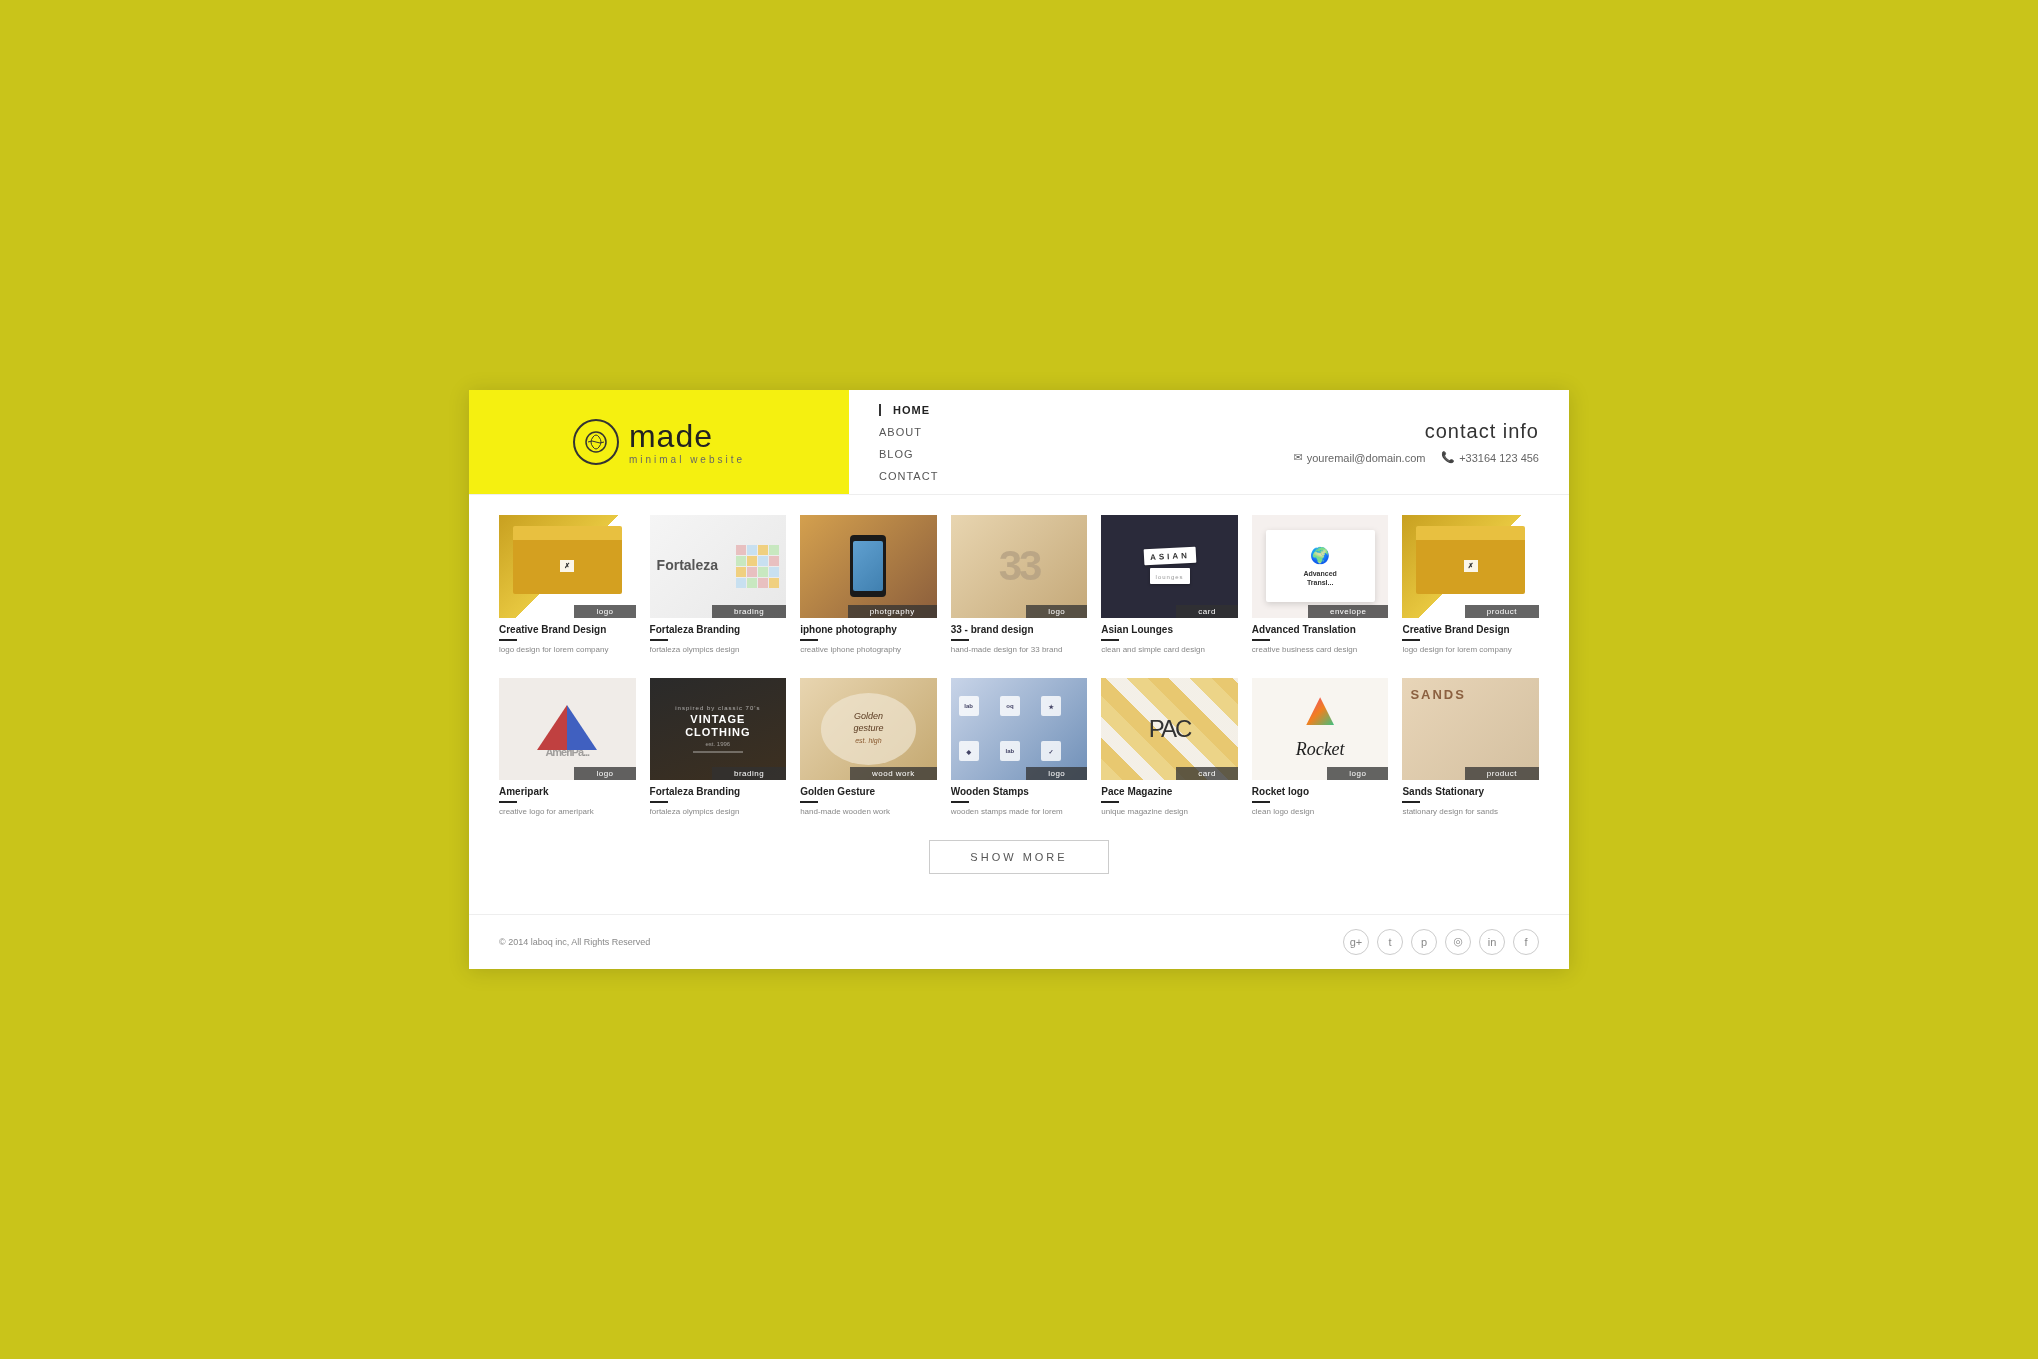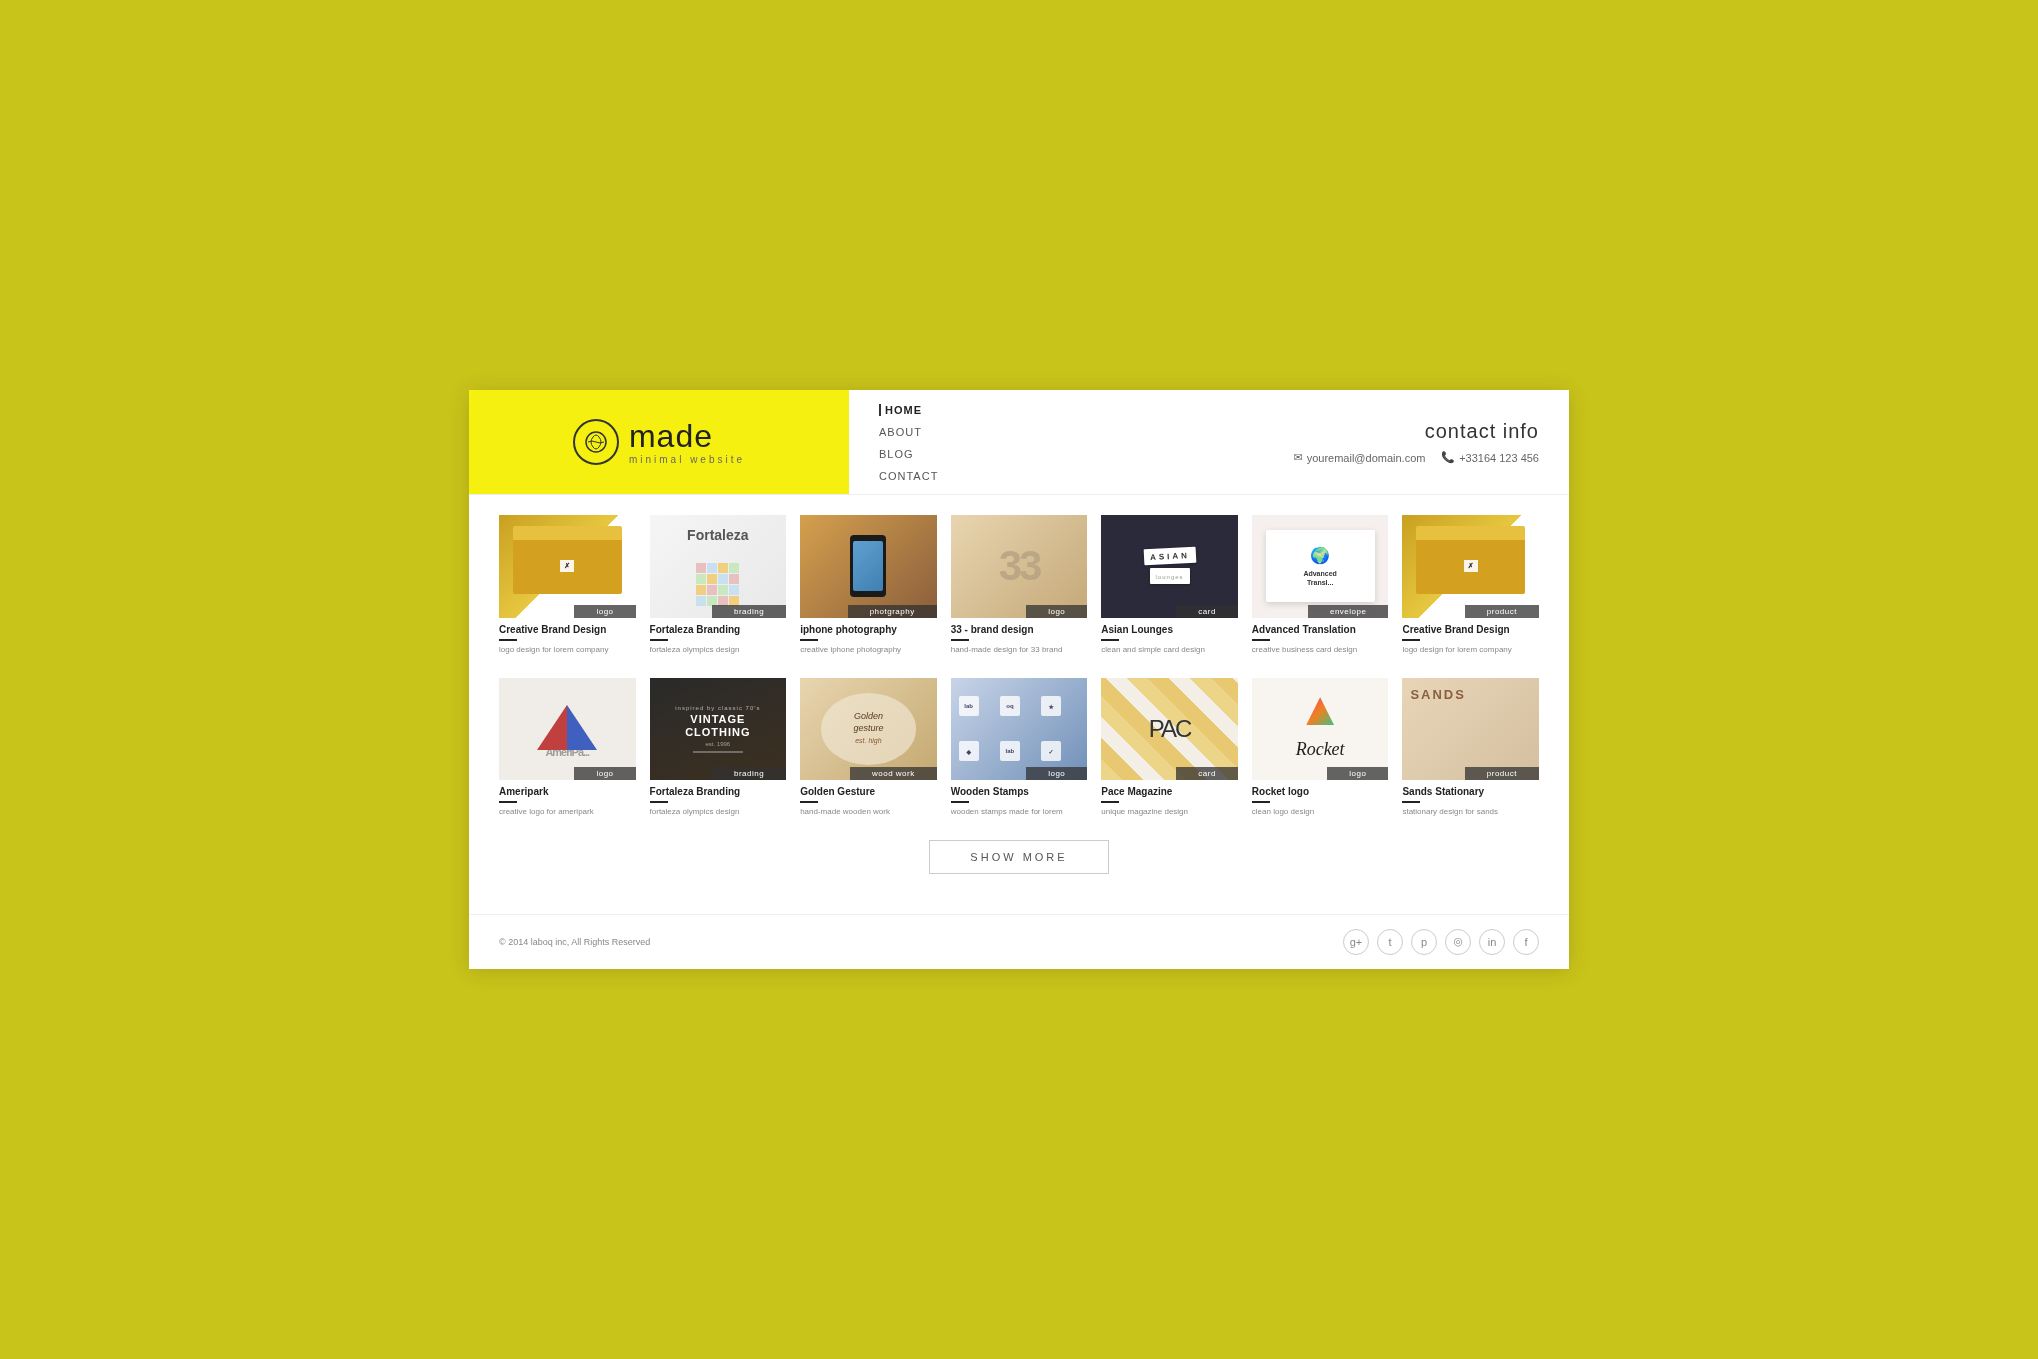--- a/index.html
+++ b/index.html
@@ -66,21 +66,21 @@
       padding: 10px 30px;
     }
     .nav-list { list-style: none; display: flex; flex-direction: column; gap: 4px; }
     .nav-list li a {
       text-decoration: none;
       color: #555;
       font-size: 11px;
       letter-spacing: 1px;
       text-transform: uppercase;
     }
-    .nav-list li.active a { color: #222; font-weight: bold; border-left: 2px solid #333; padding-left: 4px; }
+    .nav-list li.active a { color: #222; font-weight: bold; border-left: 2px solid #333; padding-left: 12px; }
     .header-contact-area {
       display: flex;
       flex-direction: column;
       justify-content: center;
       align-items: flex-end;
       padding: 10px 30px;
       min-width: 280px;
     }
     .contact-title {
       font-size: 20px;
@@ -320,21 +320,21 @@
         <div class="portfolio-info">
           <div class="portfolio-title">Creative Brand Design</div>
           <div class="portfolio-divider"></div>
           <div class="portfolio-desc">logo design for lorem company</div>
         </div>
       </div>
 
       <div class="portfolio-item">
         <div class="portfolio-thumb">
           <div class="portfolio-thumb-inner thumb-2">
-            <div class="thumb-visual" style="flex-direction:column;gap:18px;">
+            <div class="thumb-visual" style="flex-direction:row;gap:18px;">
               <div style="font-size:14px;font-weight:bold;color:#555;margin-bottom:2px;">Fortaleza</div>
               <div style="display:grid;grid-template-columns:repeat(4,10px);grid-template-rows:repeat(4,10px);gap:1px;">
                 <div style="background:#e8c0c0;"></div>
                   <div style="background:#c8e0f0;"></div>
                   <div style="background:#f0d080;"></div>
                   <div style="background:#c8e8c0;"></div>
                 <div style="background:#c8e8c0;"></div>
                   <div style="background:#f0d080;"></div>
                   <div style="background:#c8e0f0;"></div>
                   <div style="background:#e8c0c0;"></div>

